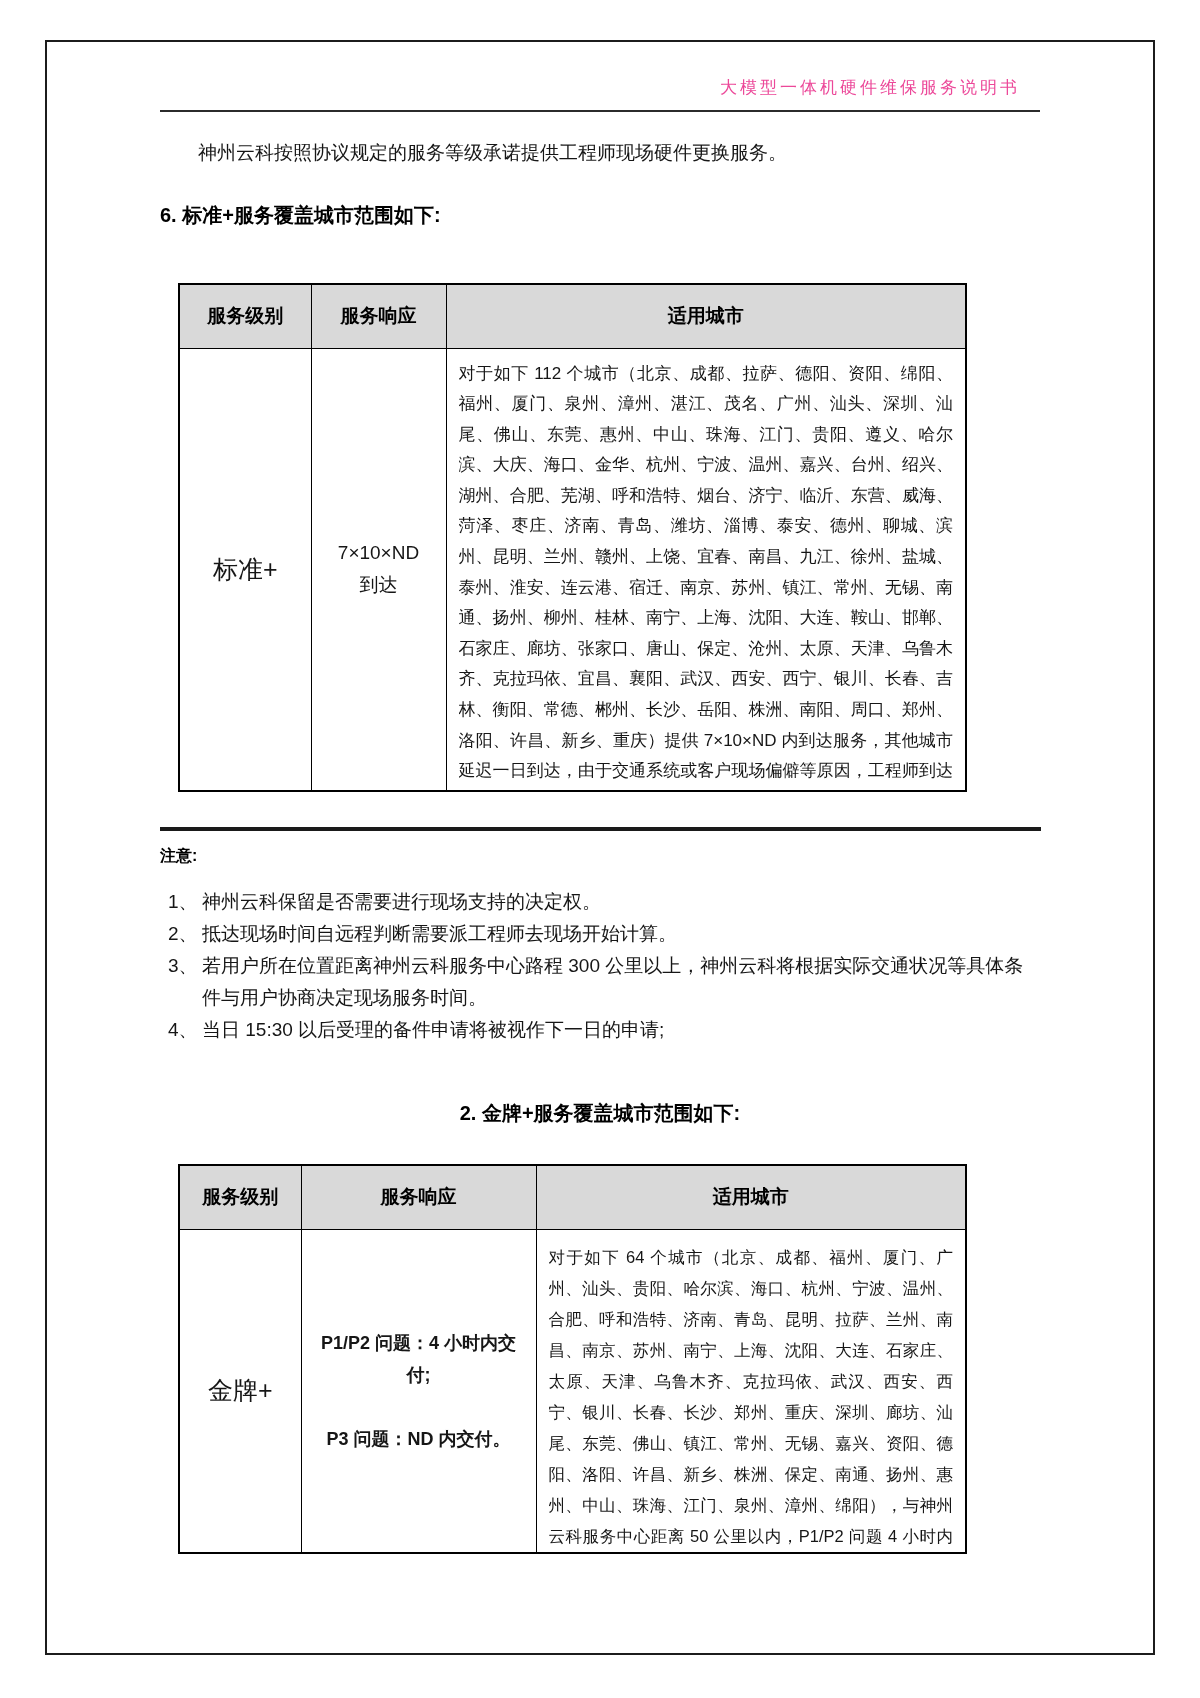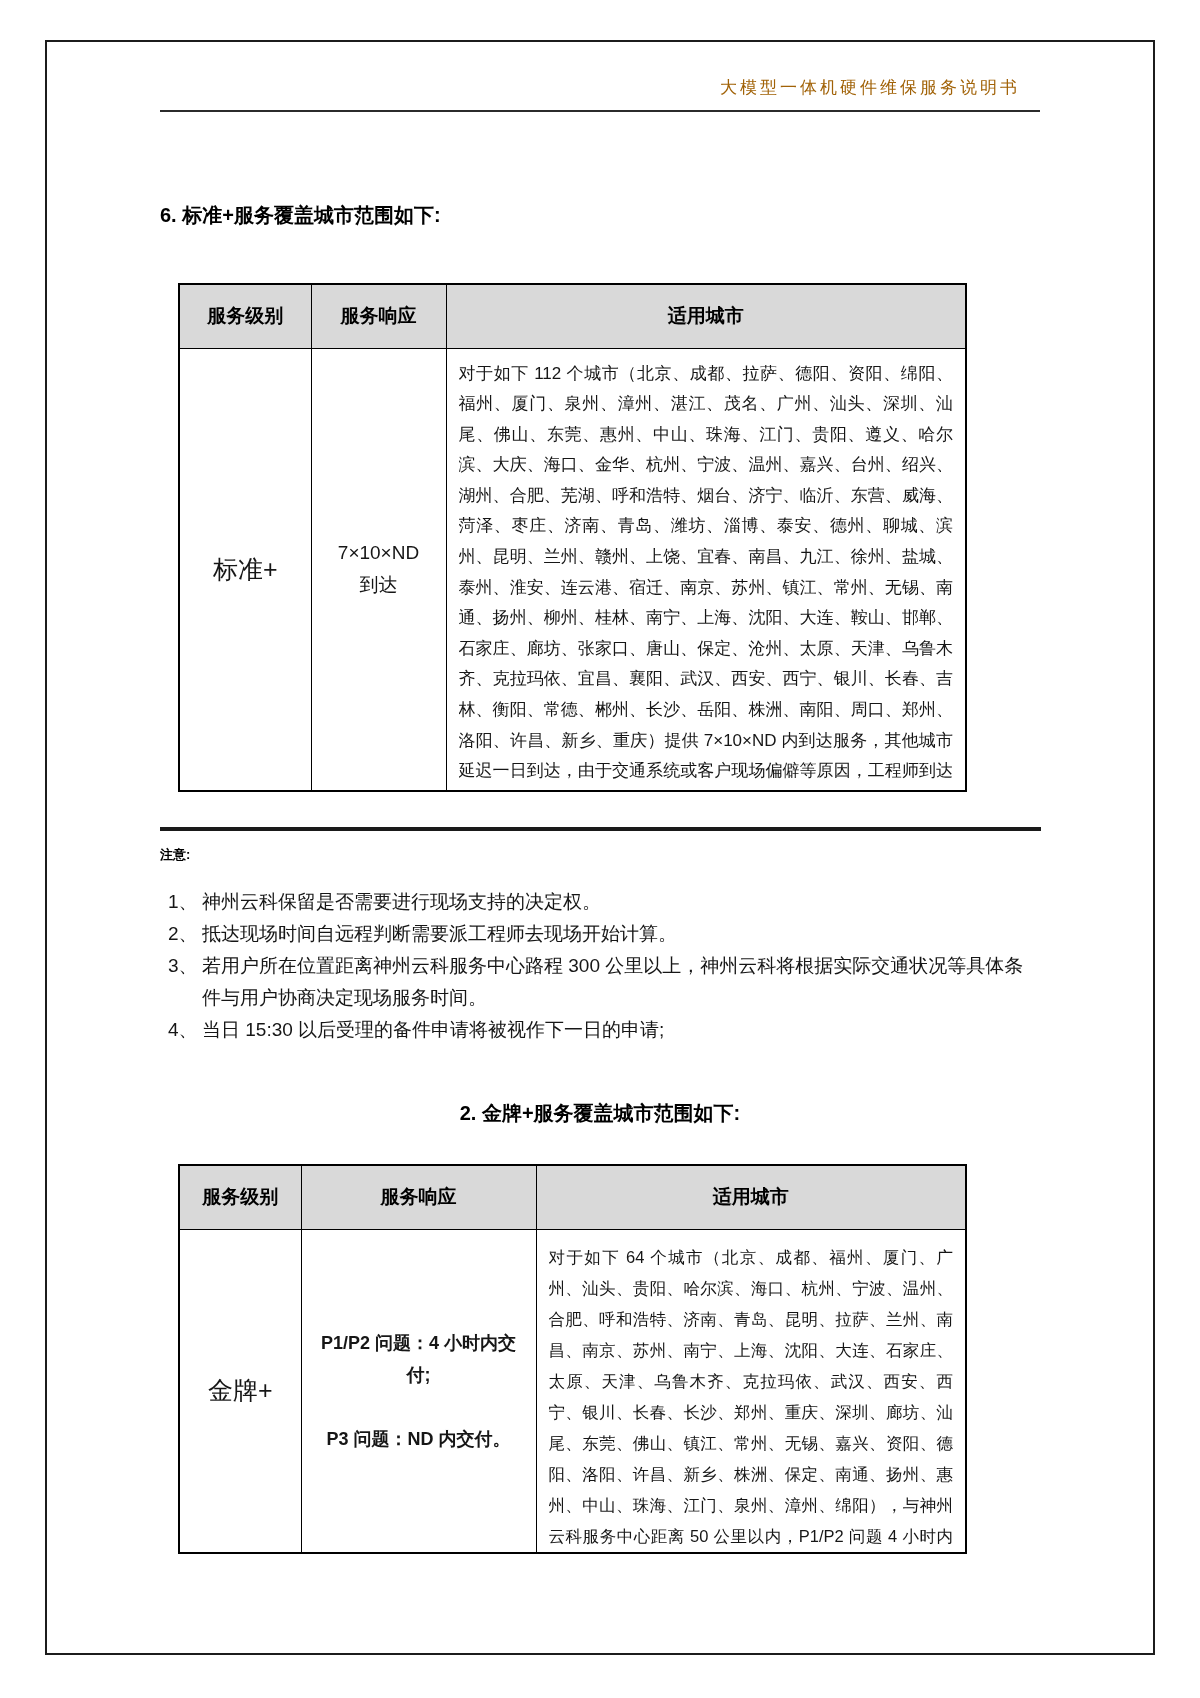--- a/index.html
+++ b/index.html
@@ -8,21 +8,21 @@
     font-family:"Liberation Sans","DejaVu Sans",sans-serif; color:#161616;
     overflow:hidden;
   }
   .frame {
     position:absolute; left:45px; top:40px; width:1110px; height:1615px;
     border:2px solid #1c1c1c; box-sizing:border-box;
   }
   .header-title {
     position:absolute; top:76px; right:180px;
     font-family:"Liberation Serif","DejaVu Serif",serif;
-    font-size:17px; letter-spacing:3px; color:#a16207;
+    font-size:17px; letter-spacing:3px; color:#ec4899;
   }
   .header-rule {
     position:absolute; left:160px; top:110px; width:880px; height:2px;
     background:#2b2b2b;
   }
   .intro {
     position:absolute; left:160px; top:138px; width:880px;
     font-size:19px; line-height:30px; text-indent:38px; margin:0;
   }
   .sec-heading {
@@ -57,21 +57,21 @@
   }
   .t1 .cities-text { height:430px; }
   .t2 .cities-text { font-size:16.5px; line-height:31px; height:310px; padding-top:2px; }
 
   .divider {
     position:absolute; left:160px; top:827px; width:881px; height:4px;
     background:#1a1a1a;
   }
   .notes-label {
     position:absolute; left:160px; top:846px; margin:0;
-    font-size:13px; font-weight:700; color:#000;
+    font-size:16px; font-weight:700; color:#000;
   }
   .notes {
     position:absolute; left:162px; top:886px; width:880px;
     font-size:19px; line-height:32px;
   }
   .note-item { display:flex; }
   .note-num { width:40px; flex:0 0 40px; padding-left:6px; box-sizing:border-box; }
   .note-text { flex:1 1 auto; }
 
   .footer {
@@ -83,20 +83,21 @@
 </style>
 </head>
 <body>
 
 <div class="page">
   <div class="frame"></div>
 
   <div class="header-title">大模型一体机硬件维保服务说明书</div>
   <div class="header-rule"></div>
 
+  <p class="intro">神州云科按照协议规定的服务等级承诺提供工程师现场硬件更换服务。</p>
 
   <h2 class="sec-heading s1">6. 标准+服务覆盖城市范围如下:</h2>
 
   <table class="tbl t1">
     <colgroup>
         <col style="width:132px">
         <col style="width:135px">
         <col style="width:520px">
       </colgroup>
     <thead>

